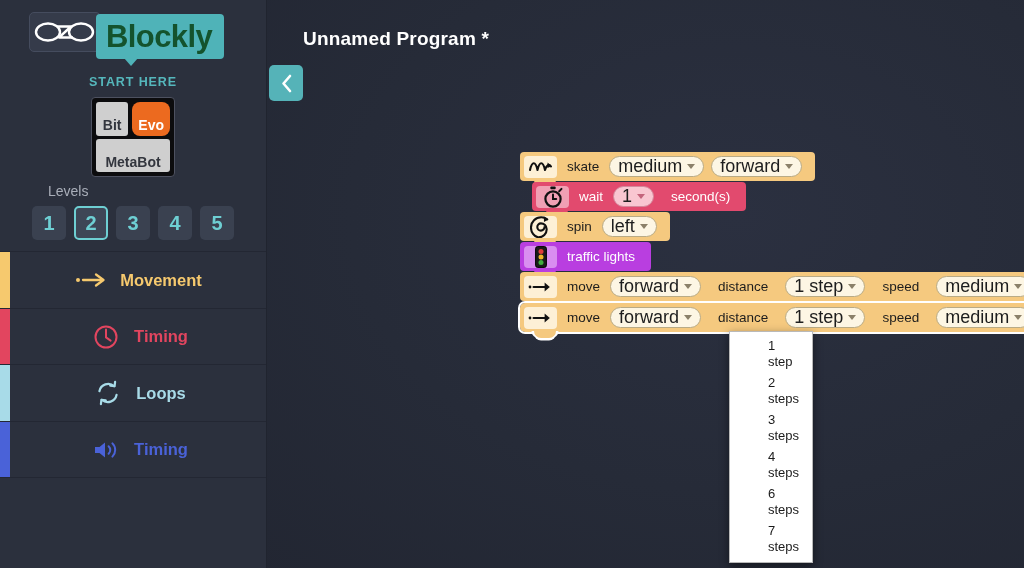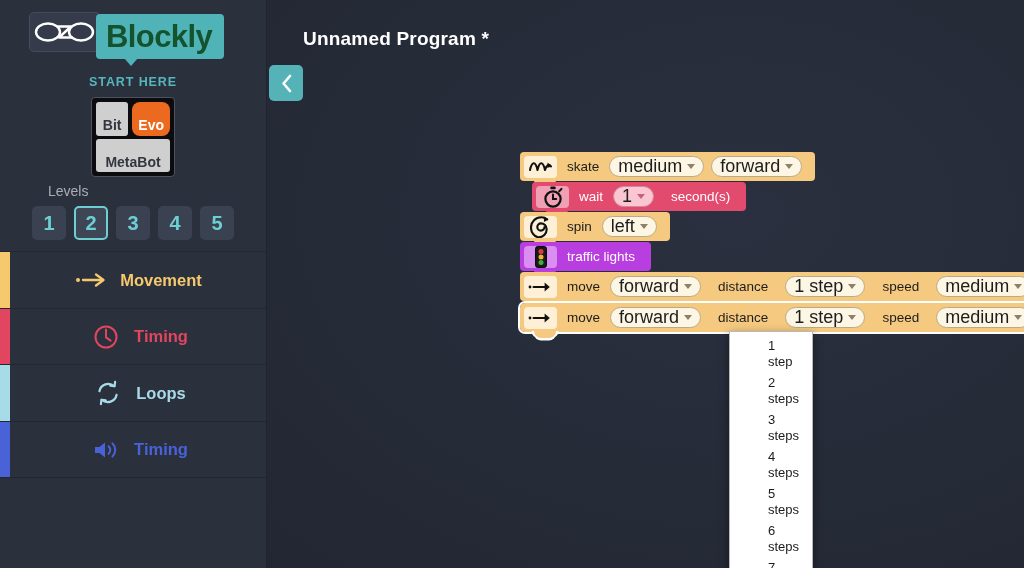--- a/index.html
+++ b/index.html
@@ -390,18 +390,17 @@
           <span style="width:6px;display:inline-block"></span>
           <span class="notch"></span>
         </div>
       </div>
 
     <div class="dd-menu" id="dd-menu" style="left: 462px; top: 331px; width: 84px;">
         <div class="dd-item">1 step</div>
         <div class="dd-item">2 steps</div>
         <div class="dd-item">3 steps</div>
         <div class="dd-item">4 steps</div>
-        <div class="dd-item">5 steps</div>
         <div class="dd-item">6 steps</div>
         <div class="dd-item">7 steps</div>
       </div>
   </div>
 </div>
 
 </body></html>

